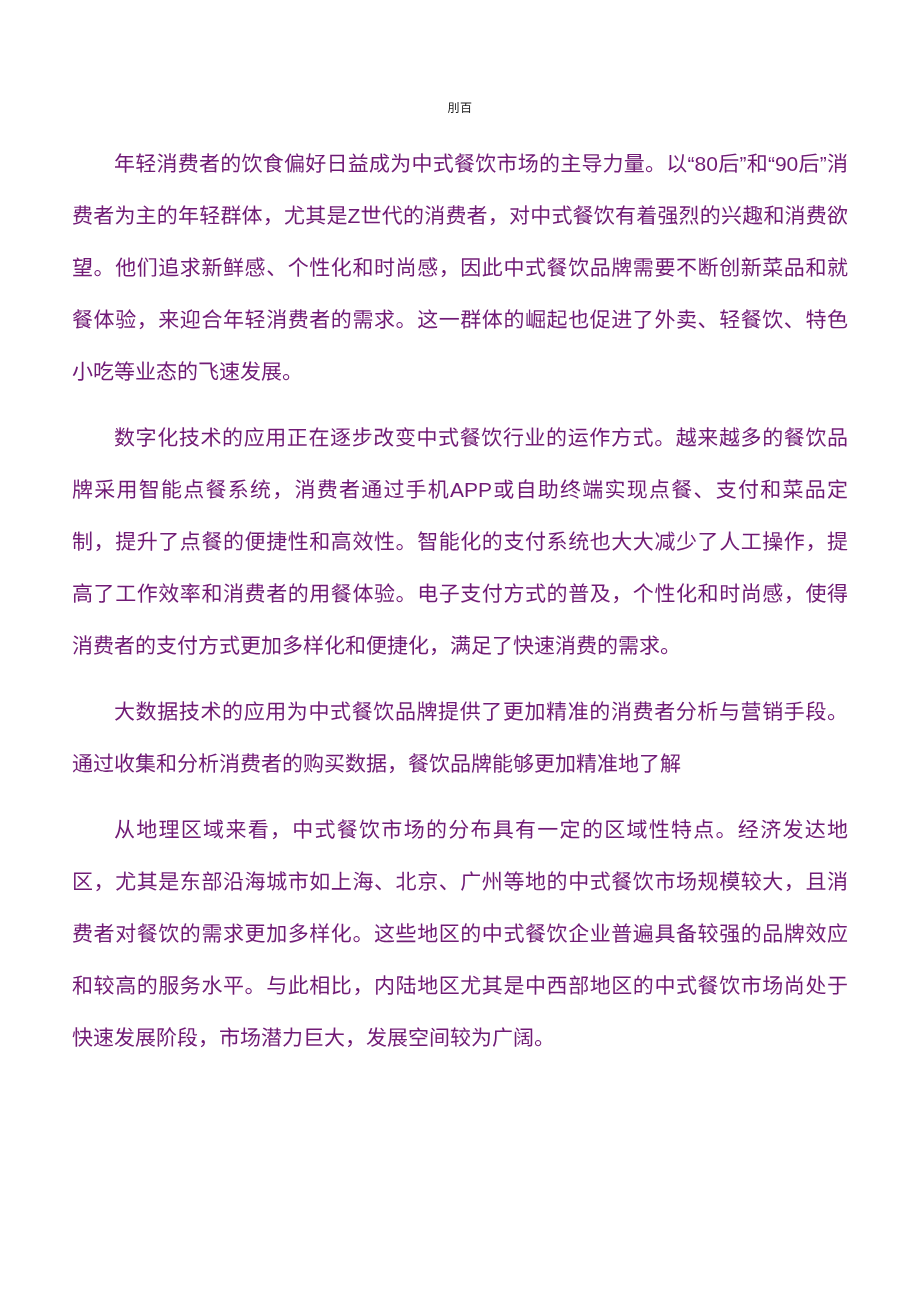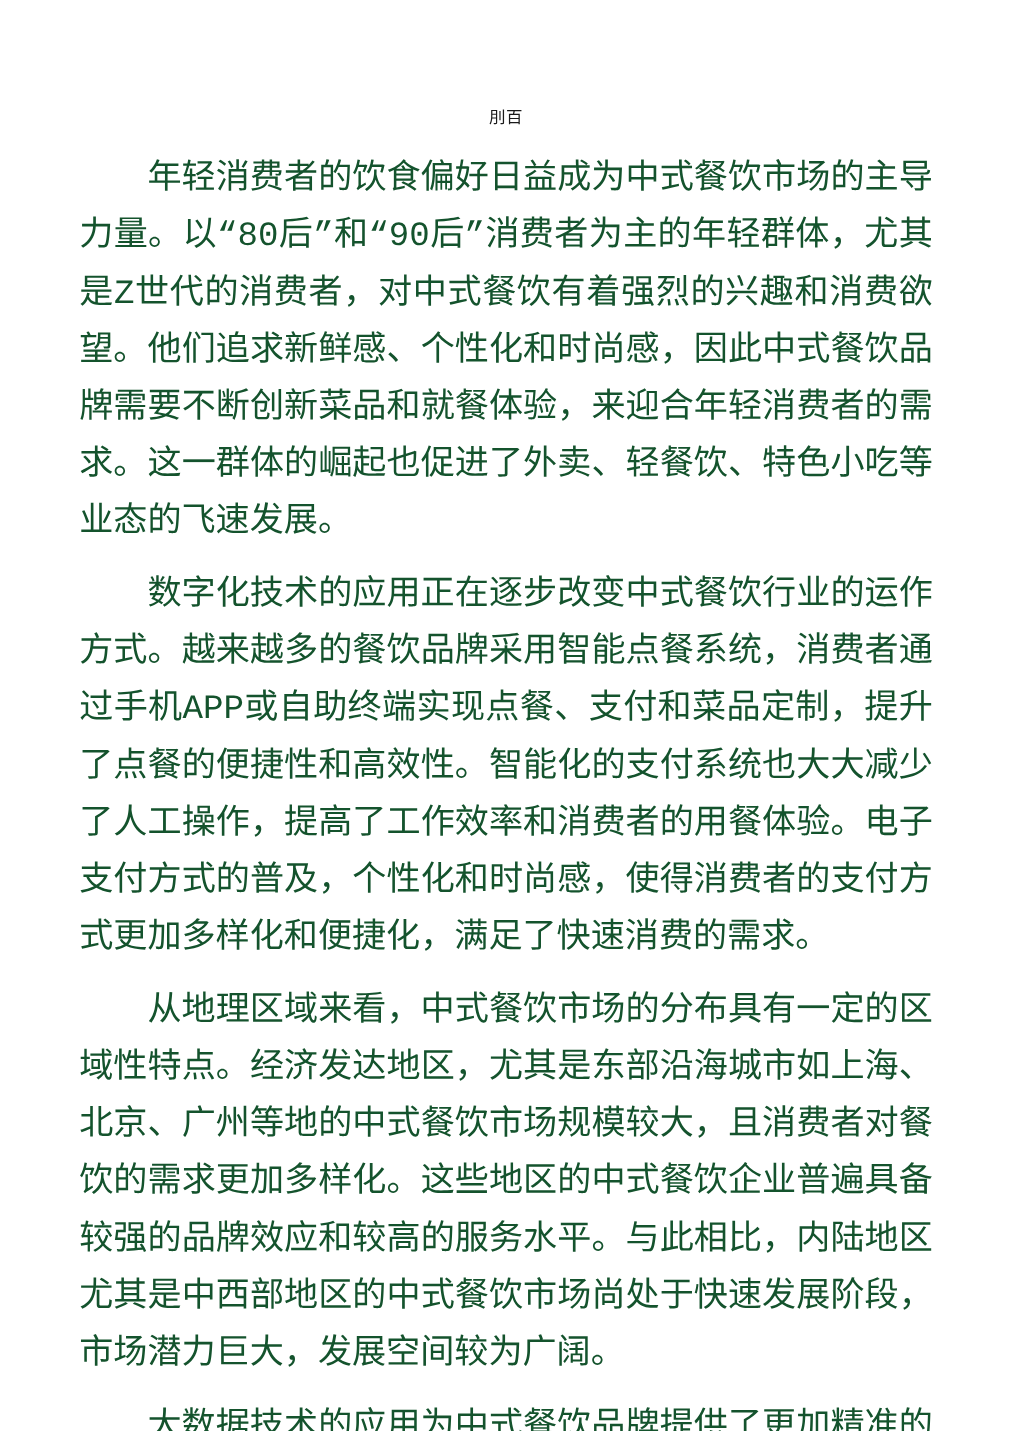--- a/index.html
+++ b/index.html
@@ -23,54 +23,54 @@
     overflow: hidden;
   }
   .page-body {
     position: absolute;
     left: 72px;
     top: 96px;
     width: 776px;
   }
   .doc-header {
     text-align: center;
-    font-size: 15px;
+    font-size: 12px;
     line-height: 24px;
     letter-spacing: 0.5px;
     color: #1a1a1a;
     margin: 0 0 18px 0;
     font-family: "Liberation Serif", "DejaVu Serif", serif;
   }
   .para {
     margin: 0 0 14px 0;
-    font-size: 31px;
+    font-size: 21px;
     line-height: 52px;
     text-align: justify;
     text-justify: inter-character;
     text-align-last: left;
     text-indent: 2em;
-    color: #14532d;
+    color: #701a75;
     letter-spacing: 0px;
     word-break: break-all;
-    font-family: Liberation Mono, monospace;
+    font-family: Liberation Sans, sans-serif;
   }
   .para:last-child {
     margin-bottom: 0;
   }
 </style>
 </head>
 <body>
 
 <div class="page">
   <div class="page-body">
 
     <div class="doc-header">刖百</div>
 
     <p class="para">年轻消费者的饮食偏好日益成为中式餐饮市场的主导力量。以“80后”和“90后”消费者为主的年轻群体，尤其是Z世代的消费者，对中式餐饮有着强烈的兴趣和消费欲望。他们追求新鲜感、个性化和时尚感，因此中式餐饮品牌需要不断创新菜品和就餐体验，来迎合年轻消费者的需求。这一群体的崛起也促进了外卖、轻餐饮、特色小吃等业态的飞速发展。</p>
 
     <p class="para">数字化技术的应用正在逐步改变中式餐饮行业的运作方式。越来越多的餐饮品牌采用智能点餐系统，消费者通过手机APP或自助终端实现点餐、支付和菜品定制，提升了点餐的便捷性和高效性。智能化的支付系统也大大减少了人工操作，提高了工作效率和消费者的用餐体验。电子支付方式的普及，个性化和时尚感，使得消费者的支付方式更加多样化和便捷化，满足了快速消费的需求。</p>
 
+    <p class="para">大数据技术的应用为中式餐饮品牌提供了更加精准的消费者分析与营销手段。通过收集和分析消费者的购买数据，餐饮品牌能够更加精准地了解</p>
+
     <p class="para">从地理区域来看，中式餐饮市场的分布具有一定的区域性特点。经济发达地区，尤其是东部沿海城市如上海、北京、广州等地的中式餐饮市场规模较大，且消费者对餐饮的需求更加多样化。这些地区的中式餐饮企业普遍具备较强的品牌效应和较高的服务水平。与此相比，内陆地区尤其是中西部地区的中式餐饮市场尚处于快速发展阶段，市场潜力巨大，发展空间较为广阔。</p>
-
-    <p class="para">大数据技术的应用为中式餐饮品牌提供了更加精准的消费者分析与营销手段。通过收集和分析消费者的购买数据，餐饮品牌能够更加精准地了解</p>
 
   </div>
 </div>
 
 </body></html>

